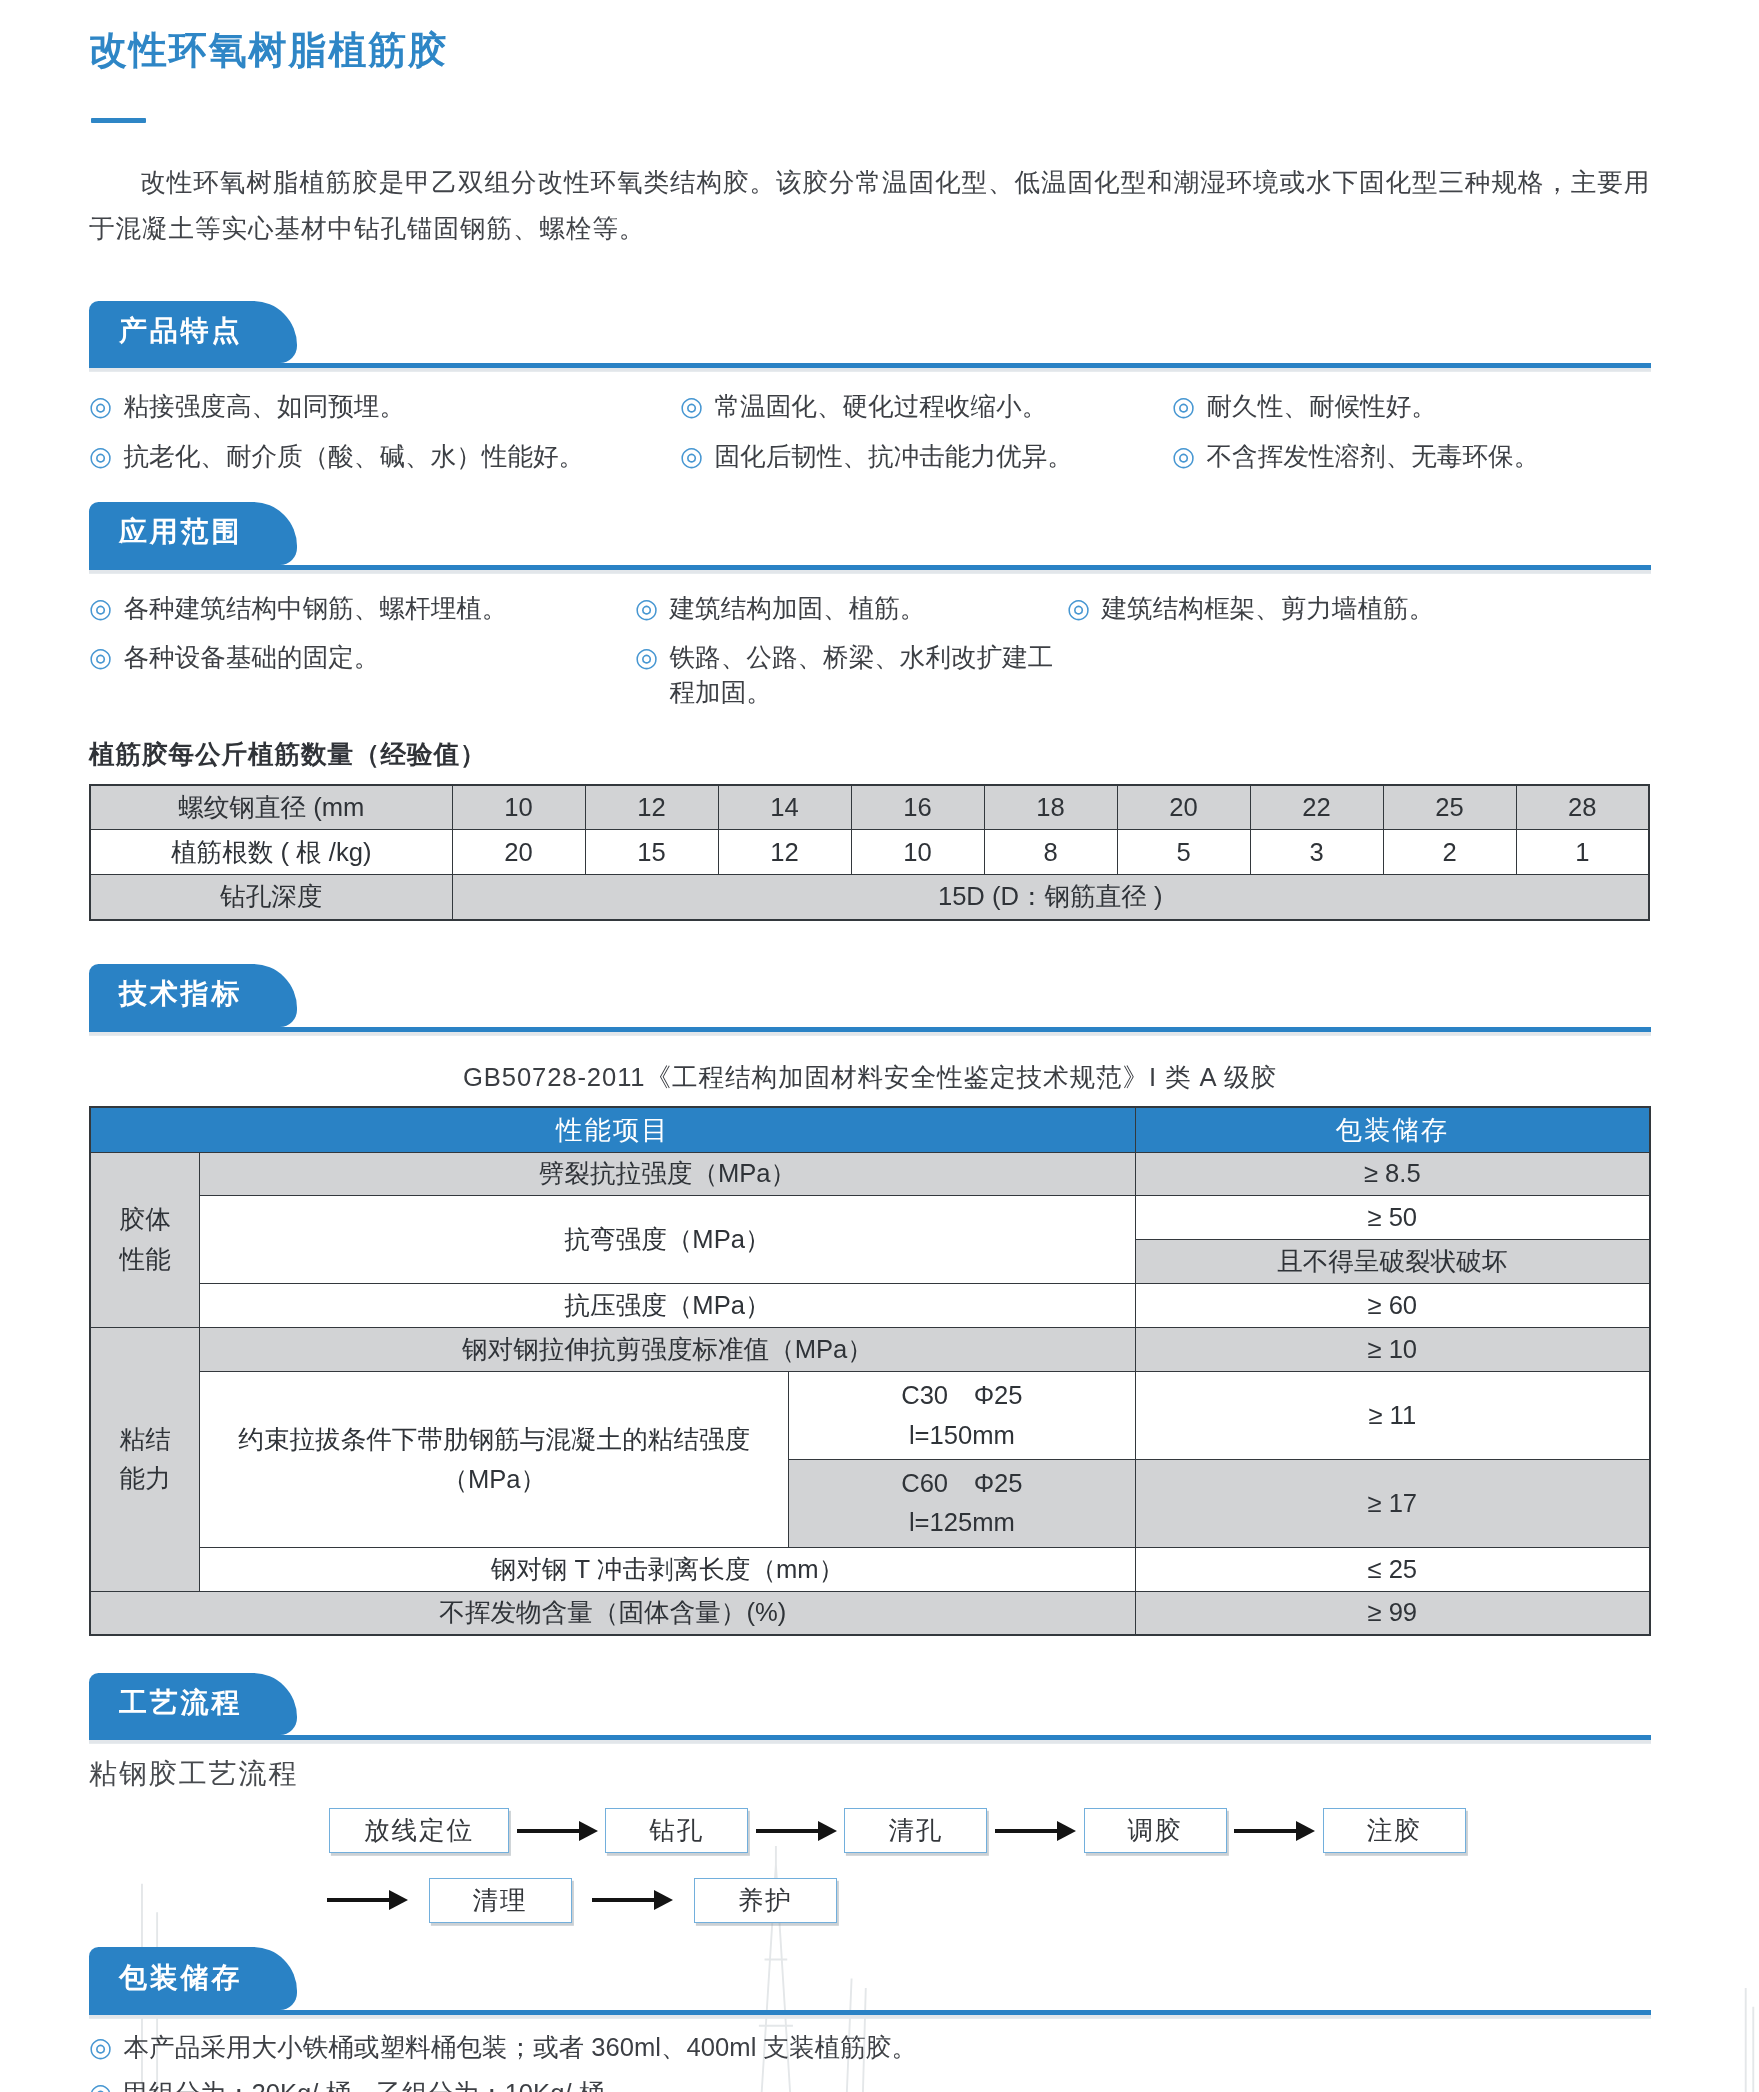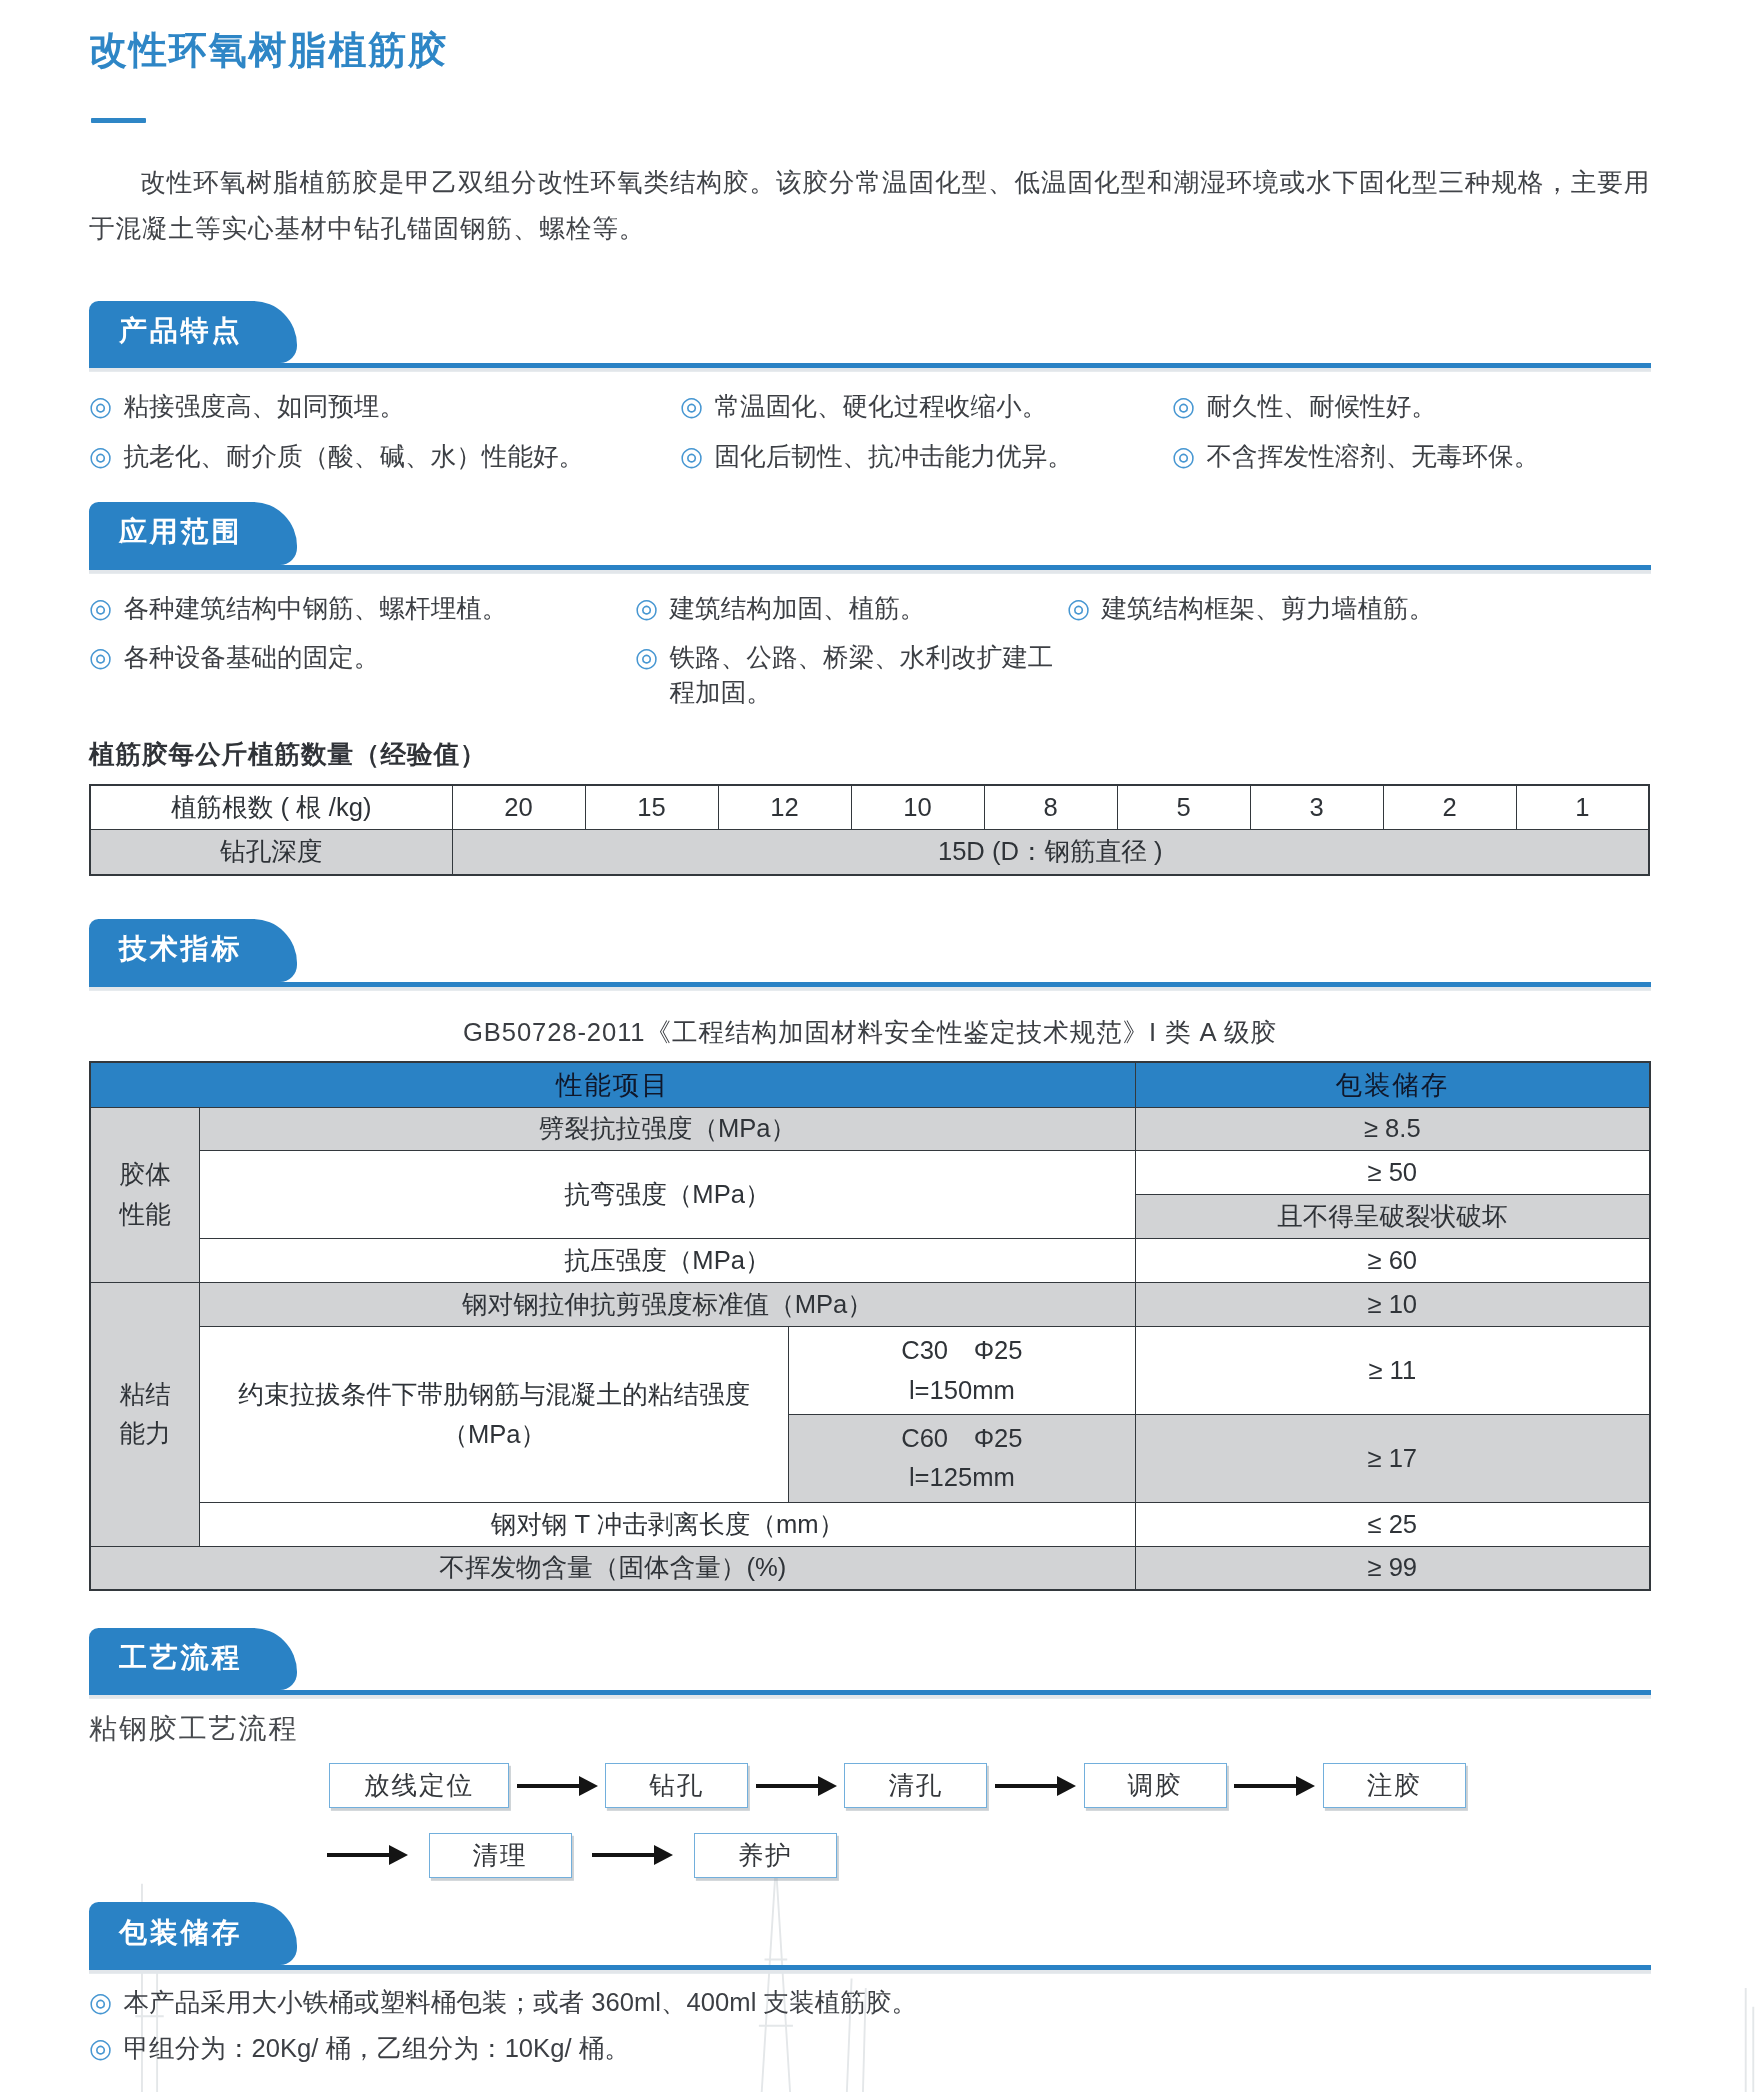--- a/index.html
+++ b/index.html
@@ -45,21 +45,21 @@
   .tbl-caption{margin-top:28px;font-size:25.6px;font-weight:bold;color:#303338;letter-spacing:0.9px;}
   table{border-collapse:collapse;table-layout:fixed;margin-top:11.4px;
     border:2.8px solid var(--border-dark);}
   td{border:1.9px solid var(--border-dark);font-size:25.6px;color:#2F3338;
     text-align:center;vertical-align:middle;padding:3.8px 5.7px;}
   .bg-g td{background:var(--cell-gray);}
   .bg-w td{background:#fff;}
   td.keep-w{background:#fff !important;}
   .h48{height:45px;} .h46{height:44px;} .h44{height:42px;} .h88{height:83px;} .h86{height:81px;}
   .tech-caption{margin-top:28px;text-align:center;font-size:25.6px;color:#3A3D42;letter-spacing:0.9px;}
-  .tech-head td{background:var(--blue);color:#0f172a;font-size:26.5px;letter-spacing:1.9px;}
+  .tech-head td{background:var(--blue);color:#ffffff;font-size:26.5px;letter-spacing:1.9px;}
   .pre{white-space:pre-line;line-height:1.55;}
 
   
   .flow-subtitle{margin-top:15px;font-size:28px;color:#474A4E;letter-spacing:1.9px;}
   .flow-row{display:flex;align-items:center;margin-top:15px;}
   .flow-row.second{margin-top:24.6px;}
   .fbox{width:143px;height:45px;flex:0 0 auto;background:#fff;border:1.9px solid #72AFDC;
     display:flex;align-items:center;justify-content:center;font-size:25.6px;color:#34373B;
     letter-spacing:1.9px;box-shadow:1.9px 2.8px 0 rgba(140,150,160,.45);}
   .fbox.wide{width:180px;}
@@ -153,20 +153,32 @@
         <col style="width:133px;">
         <col style="width:133px;">
       <col style="width:133px;">
         <col style="width:133px;">
         <col style="width:133px;">
       <col style="width:133px;">
         <col style="width:133px;">
         <col style="width:133px;">
     </colgroup>
     <tbody>
+        <tr class="bg-g h48">
+      <td>螺纹钢直径 (mm</td>
+      <td>10</td>
+      <td>12</td>
+      <td>14</td>
+      <td>16</td>
+      <td>18</td>
+      <td>20</td>
+      <td>22</td>
+      <td>25</td>
+      <td>28</td>
+    </tr>
     <tr class="bg-w h48">
       <td>植筋根数 ( 根 /kg)</td>
       <td>20</td>
       <td>15</td>
       <td>12</td>
       <td>10</td>
       <td>8</td>
       <td>5</td>
       <td>3</td>
       <td>2</td>

